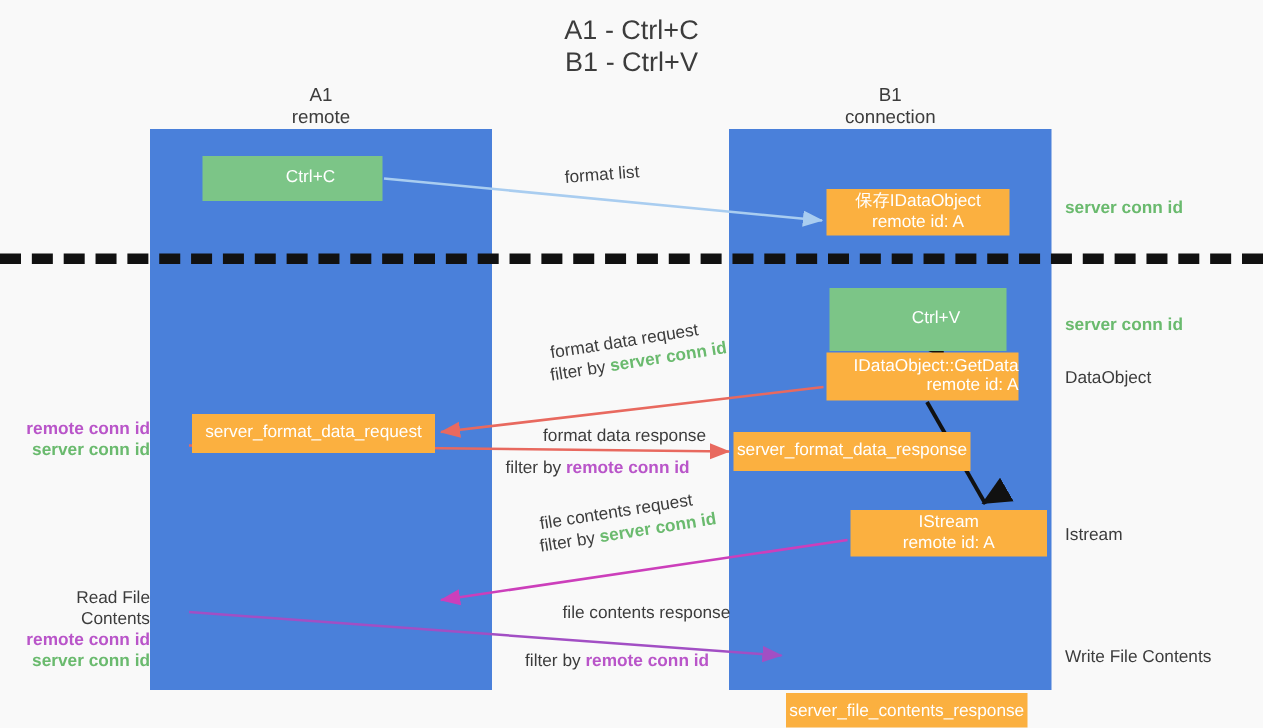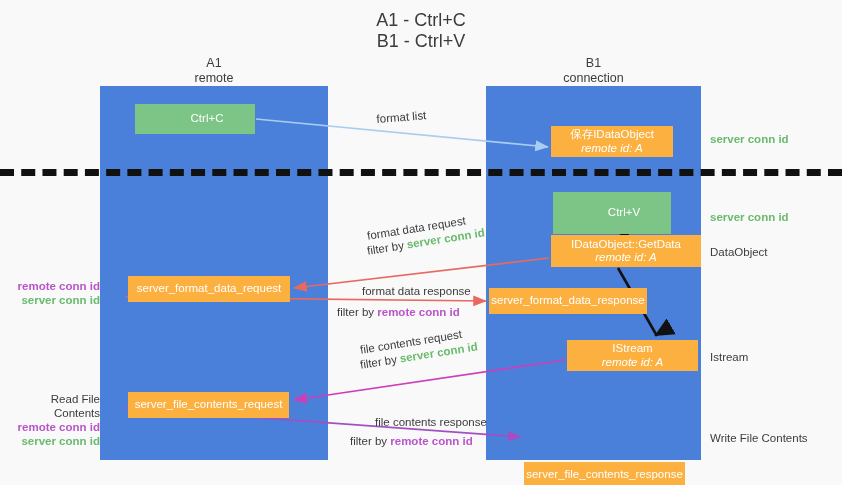--- a/index.html
+++ b/index.html
@@ -34,26 +34,26 @@
   #title span{display:block;}
 
   
   .box{
     position:absolute;display:flex;align-items:center;justify-content:center;
     flex-direction:column;color:#ffffff;font-size:11.5px;line-height:13.5px;
     text-align:center;box-sizing:border-box;
   }
   .box.green{background:#7cc587;padding-left:24px;}
   .box.orange{background:#fbb040;}
-  .box .l2{display:block;font-style:italic;}
+  .box .l2{display:block;}
 
   #box-ctrlc{left:135px;top:104px;width:120px;height:30px;}
   #box-iface-save{left:551px;top:126px;width:122px;height:31px;}
   #box-ctrlv{left:553px;top:192px;width:118px;height:42px;}
-  #box-getdata{left:551px;top:235px;width:150px;height:32px;}
+  #box-getdata{left:551px;top:235px;width:128px;height:32px;align-items:flex-end;}
   #box-sfdreq{left:128px;top:276px;width:162px;height:26px;}
   #box-sfdresp{left:489px;top:288px;width:158px;height:26px;}
   #box-istream{left:567px;top:340px;width:131px;height:31px;}
   #box-sfcreq{left:128px;top:392px;width:161px;height:26px;}
   #box-sfcresp{left:524px;top:424px;width:161px;height:26px;margin-top:38px;}
 
   
   #divider{
     position:absolute;left:0;top:169px;width:842px;height:0;
     border-top:7px dashed #111111;
@@ -80,21 +80,21 @@
     position:absolute;color:#3c3c3c;font-size:11.5px;line-height:15px;
     white-space:nowrap;transform-origin:0 0;
   }
   #lbl-formatlist{left:376px;top:112px;transform:rotate(-4.5deg);}
   #lbl-fdreq{left:366px;top:229px;transform:rotate(-9deg);}
   #lbl-fdreq2{left:366px;top:244px;transform:rotate(-9deg);}
   #lbl-fdresp{left:362px;top:284px;}
   #lbl-fdresp2{left:337px;top:305px;}
   #lbl-fcreq{left:359px;top:343px;transform:rotate(-9deg);}
   #lbl-fcreq2{left:359px;top:358px;transform:rotate(-9deg);}
-  #lbl-fcresp{left:375px;top:415px;}
+  #lbl-fcresp{left:375px;top:402px;}
   #lbl-fcresp2{left:350px;top:434px;}
 
   svg#wires{position:absolute;left:0;top:0;width:842px;height:485px;
     pointer-events:none;}
 </style>
 </head>
 <body>
 
 <div id="stage">
 
@@ -175,23 +175,20 @@
 
   <div class="box orange" id="box-sfdresp">
     <span>server_format_data_response</span>
   </div>
 
   <div class="box orange" id="box-istream">
     <span>IStream</span>
     <span class="l2">remote id: A</span>
   </div>
 
-  <div class="box orange" id="box-sfcreq">
-    <span>server_file_contents_request</span>
-  </div>
 
   <div class="box orange" id="box-sfcresp">
     <span>server_file_contents_response</span>
   </div>
 
   <div class="elabel" id="lbl-formatlist">format list</div>
 
   <div class="elabel" id="lbl-fdreq">format data request</div>
   <div class="elabel" id="lbl-fdreq2">
     <span class="nl">filter by </span><span class="gl">server conn id</span>

